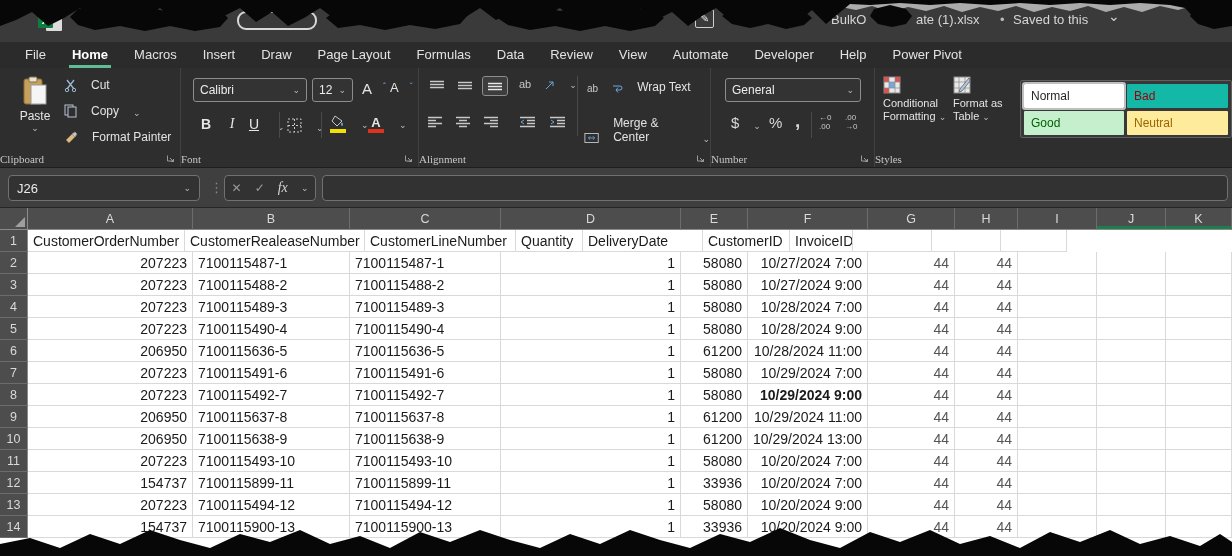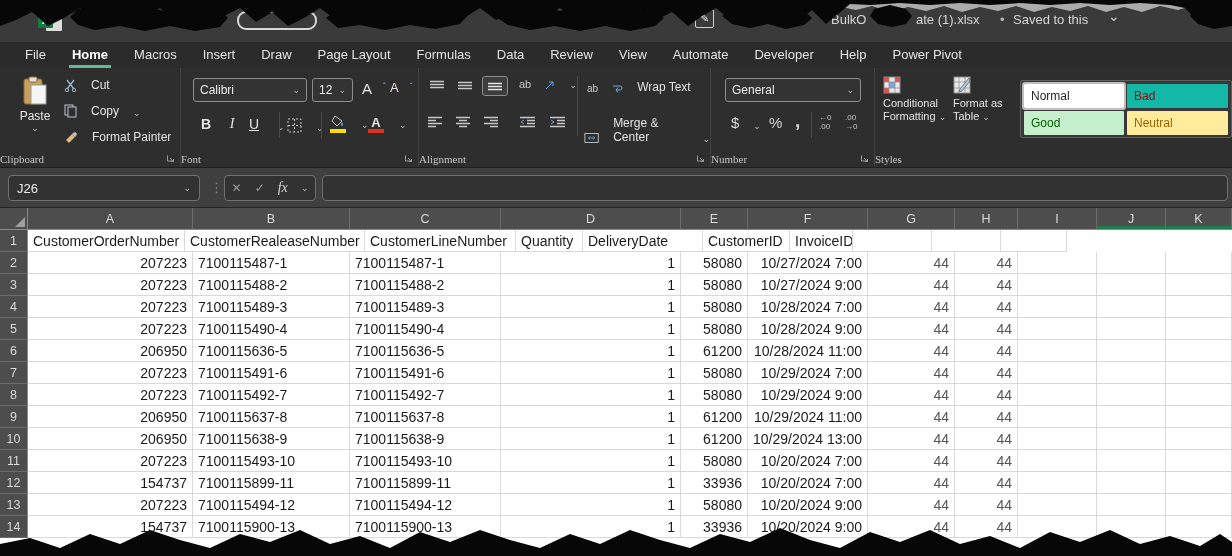--- a/index.html
+++ b/index.html
@@ -466,21 +466,21 @@
       <div class="cell" style="width: 69px;"></div>
       <div class="cell" style="width: 66px;"></div>
     </div>
     <div class="grow">
       <div class="rowhead">8</div>
       <div class="cell r" style="width: 165px;">207223</div>
       <div class="cell" style="width: 157px;">7100115492-7</div>
       <div class="cell" style="width: 151px;">7100115492-7</div>
       <div class="cell r" style="width: 180px;">1</div>
       <div class="cell r" style="width: 67px;">58080</div>
-      <div class="cell r" style="width: 120px;">10/29/2024 9:00</div>
+      <div class="cell r" style="width: 120px; font-weight: bold;">10/29/2024 9:00</div>
       <div class="cell r dim" style="width: 87px;">44</div>
       <div class="cell r dim" style="width: 63px;">44</div>
       <div class="cell" style="width: 79px;"></div>
       <div class="cell" style="width: 69px;"></div>
       <div class="cell" style="width: 66px;"></div>
     </div>
     <div class="grow">
       <div class="rowhead">9</div>
       <div class="cell r" style="width: 165px;">206950</div>
       <div class="cell" style="width: 157px;">7100115637-8</div>

